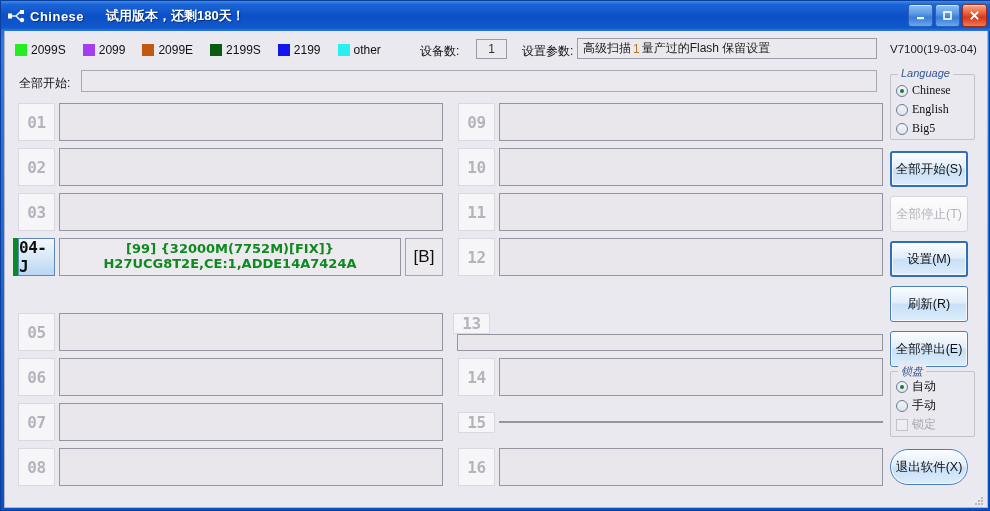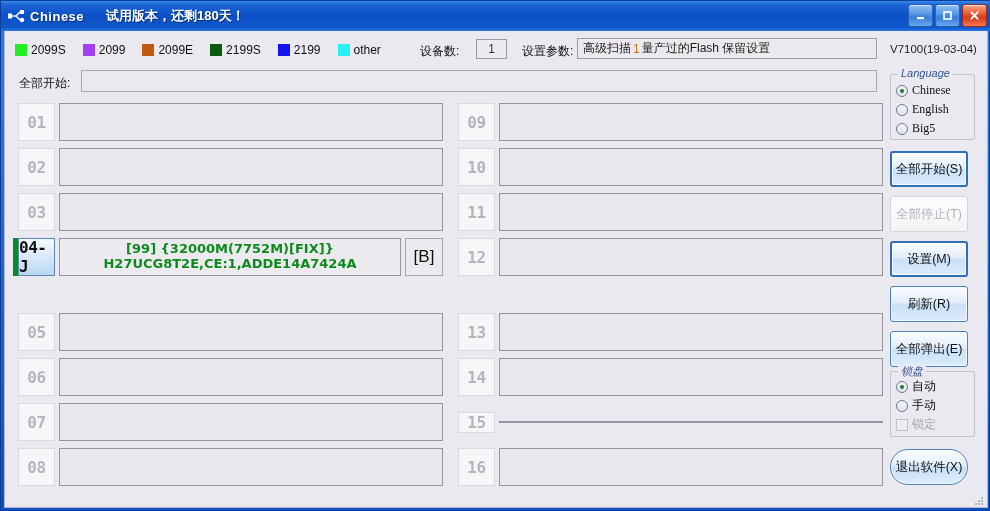--- a/index.html
+++ b/index.html
@@ -297,21 +297,21 @@
         <div class="slot" style="left: 448px; top: 162px; width: 430px;">
           <div class="ind"></div>
           <div class="num">11</div>
           <div class="field"></div>
         </div>
         <div class="slot" style="left: 448px; top: 207px; width: 430px;">
           <div class="ind"></div>
           <div class="num">12</div>
           <div class="field"></div>
         </div>
-        <div class="slot" style="left: 448px; top: 282px; width: 430px;">
+        <div class="slot" style="left: 448px; top: 282px; width: 430px; flex-direction: column;">
           <div class="ind"></div>
           <div class="num">13</div>
           <div class="field"></div>
         </div>
         <div class="slot" style="left: 448px; top: 327px; width: 430px;">
           <div class="ind"></div>
           <div class="num">14</div>
           <div class="field"></div>
         </div>
         <div class="slot" style="left: 448px; top: 372px; width: 430px; align-items: center;">

